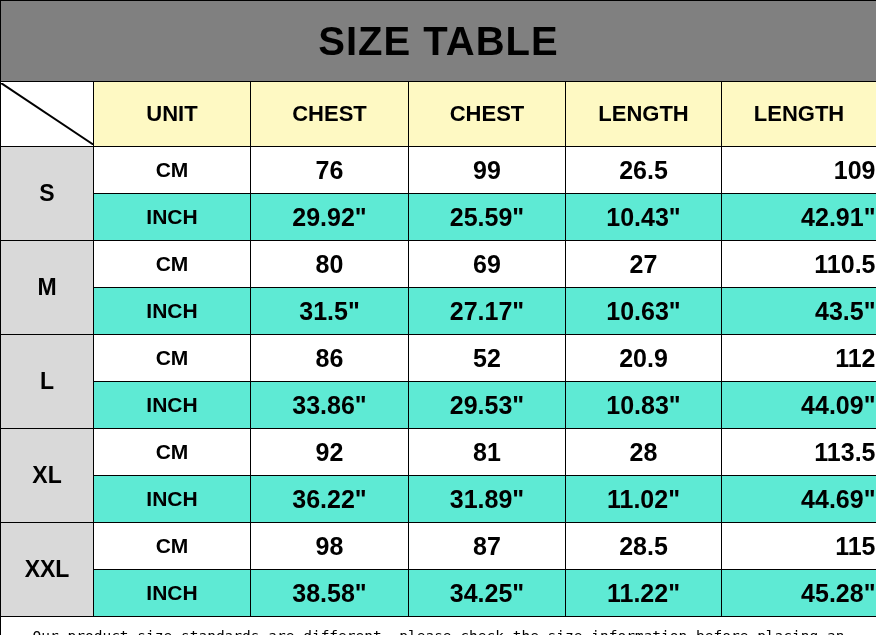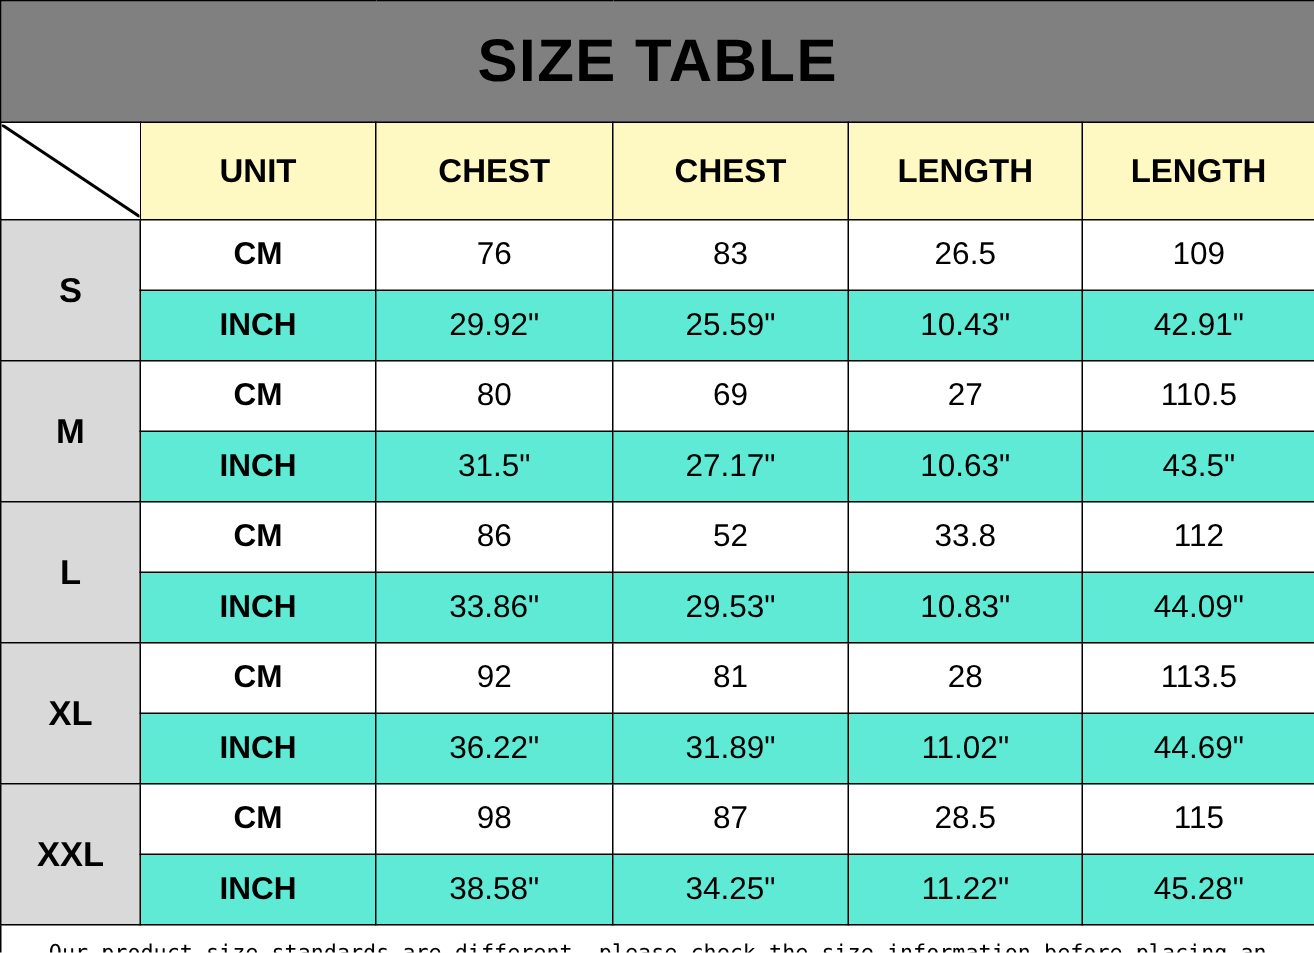--- a/index.html
+++ b/index.html
@@ -67,24 +67,24 @@
     background: #ffffff;
     font-size: 21px;
     font-weight: bold;
     height: 44px;
   }
   .unit-cell.alt, .val.alt {
     background: #5eead4;
   }
   .val {
     background: #ffffff;
-    font-size: 21px;
-    font-weight: normal;
-  }
-  .val.last { border-right: none; }
+    font-size: 25px;
+    font-weight: bold;
+  }
+  .val.last { border-right: none; text-align: right; }
   .note-cell {
     background: #ffffff;
     font-family: "DejaVu Sans Mono", monospace;
     font-size: 14.5px;
     line-height: 1.55;
     padding: 8px 14px 10px 14px;
     border-left: none;
     border-right: none;
     text-align: center;
   }
@@ -119,21 +119,21 @@
       <td class="hdr">CHEST</td>
       <td class="hdr">CHEST</td>
       <td class="hdr">LENGTH</td>
       <td class="hdr">LENGTH</td>
     </tr>
 
     <tr>
       <td class="size-label" rowspan="2">S</td>
       <td class="unit-cell">CM</td>
       <td class="val">76</td>
-      <td class="val">83</td>
+      <td class="val">99</td>
       <td class="val">26.5</td>
       <td class="val last">109</td>
     </tr>
     <tr>
       <td class="unit-cell alt">INCH</td>
       <td class="val alt">29.92"</td>
       <td class="val alt">25.59"</td>
       <td class="val alt">10.43"</td>
       <td class="val alt last">42.91"</td>
     </tr>
@@ -152,21 +152,21 @@
       <td class="val alt">27.17"</td>
       <td class="val alt">10.63"</td>
       <td class="val alt last">43.5"</td>
     </tr>
 
     <tr>
       <td class="size-label" rowspan="2">L</td>
       <td class="unit-cell">CM</td>
       <td class="val">86</td>
       <td class="val">52</td>
-      <td class="val">33.8</td>
+      <td class="val">20.9</td>
       <td class="val last">112</td>
     </tr>
     <tr>
       <td class="unit-cell alt">INCH</td>
       <td class="val alt">33.86"</td>
       <td class="val alt">29.53"</td>
       <td class="val alt">10.83"</td>
       <td class="val alt last">44.09"</td>
     </tr>
 

